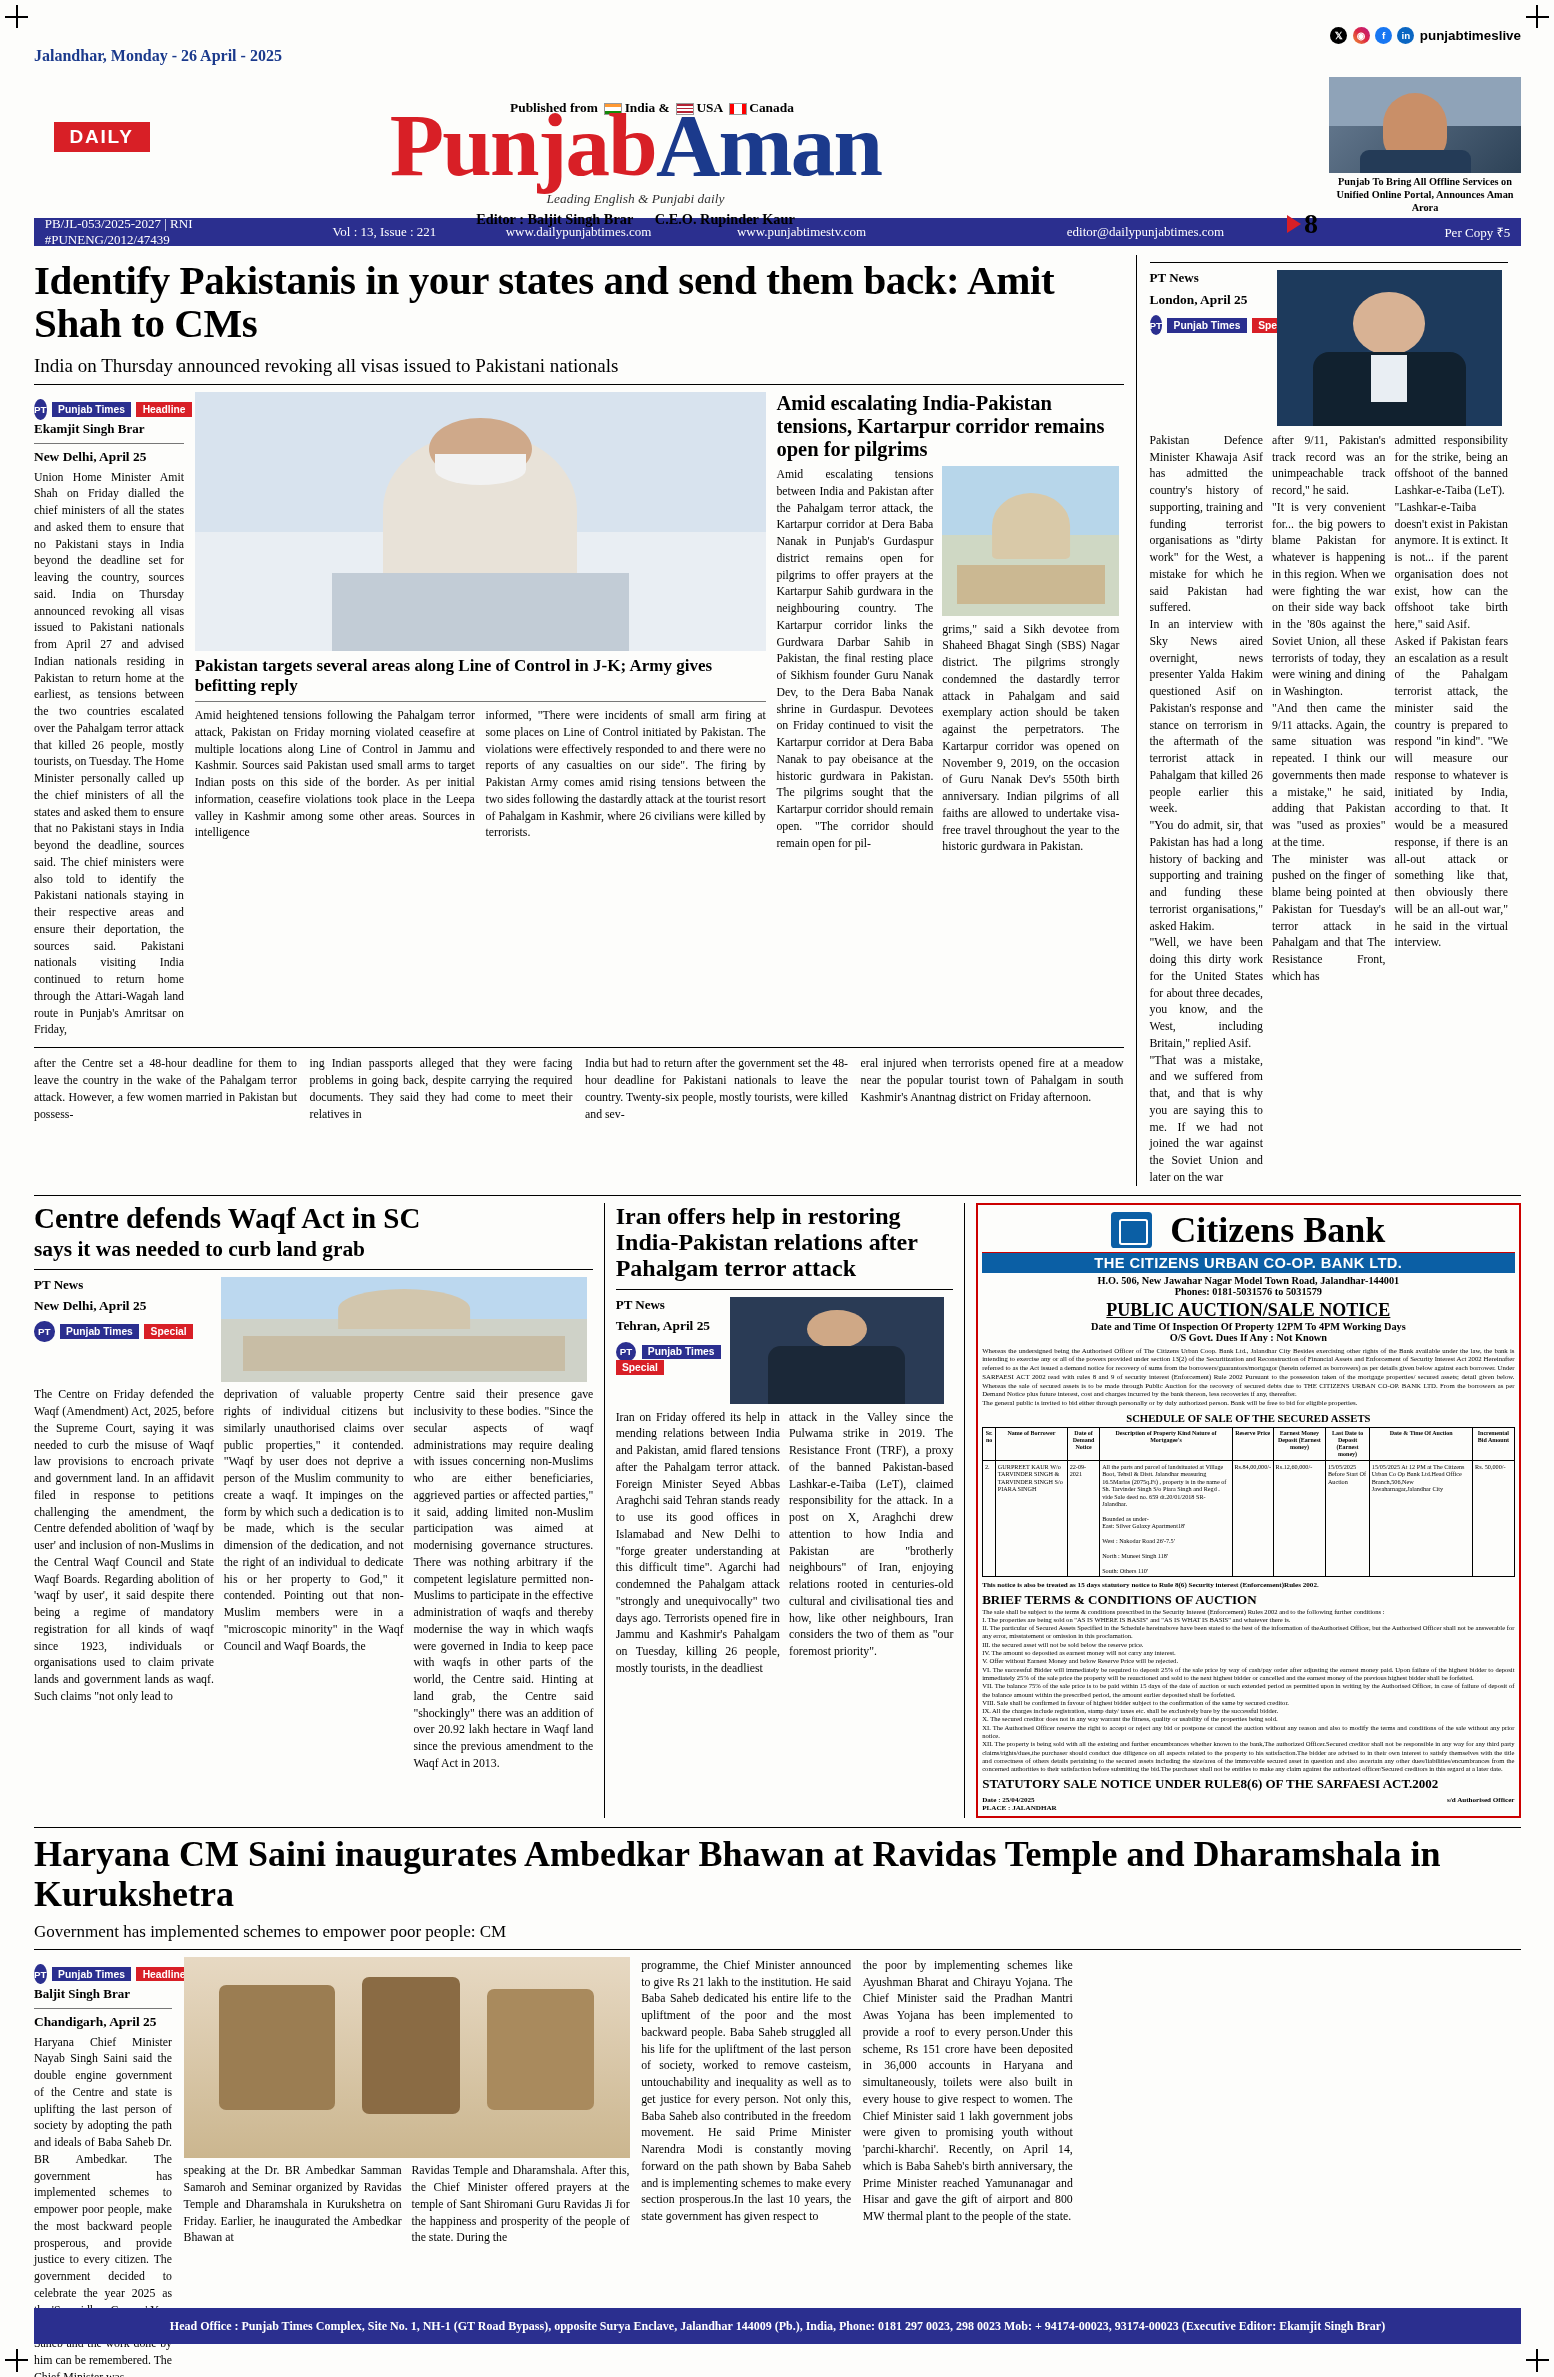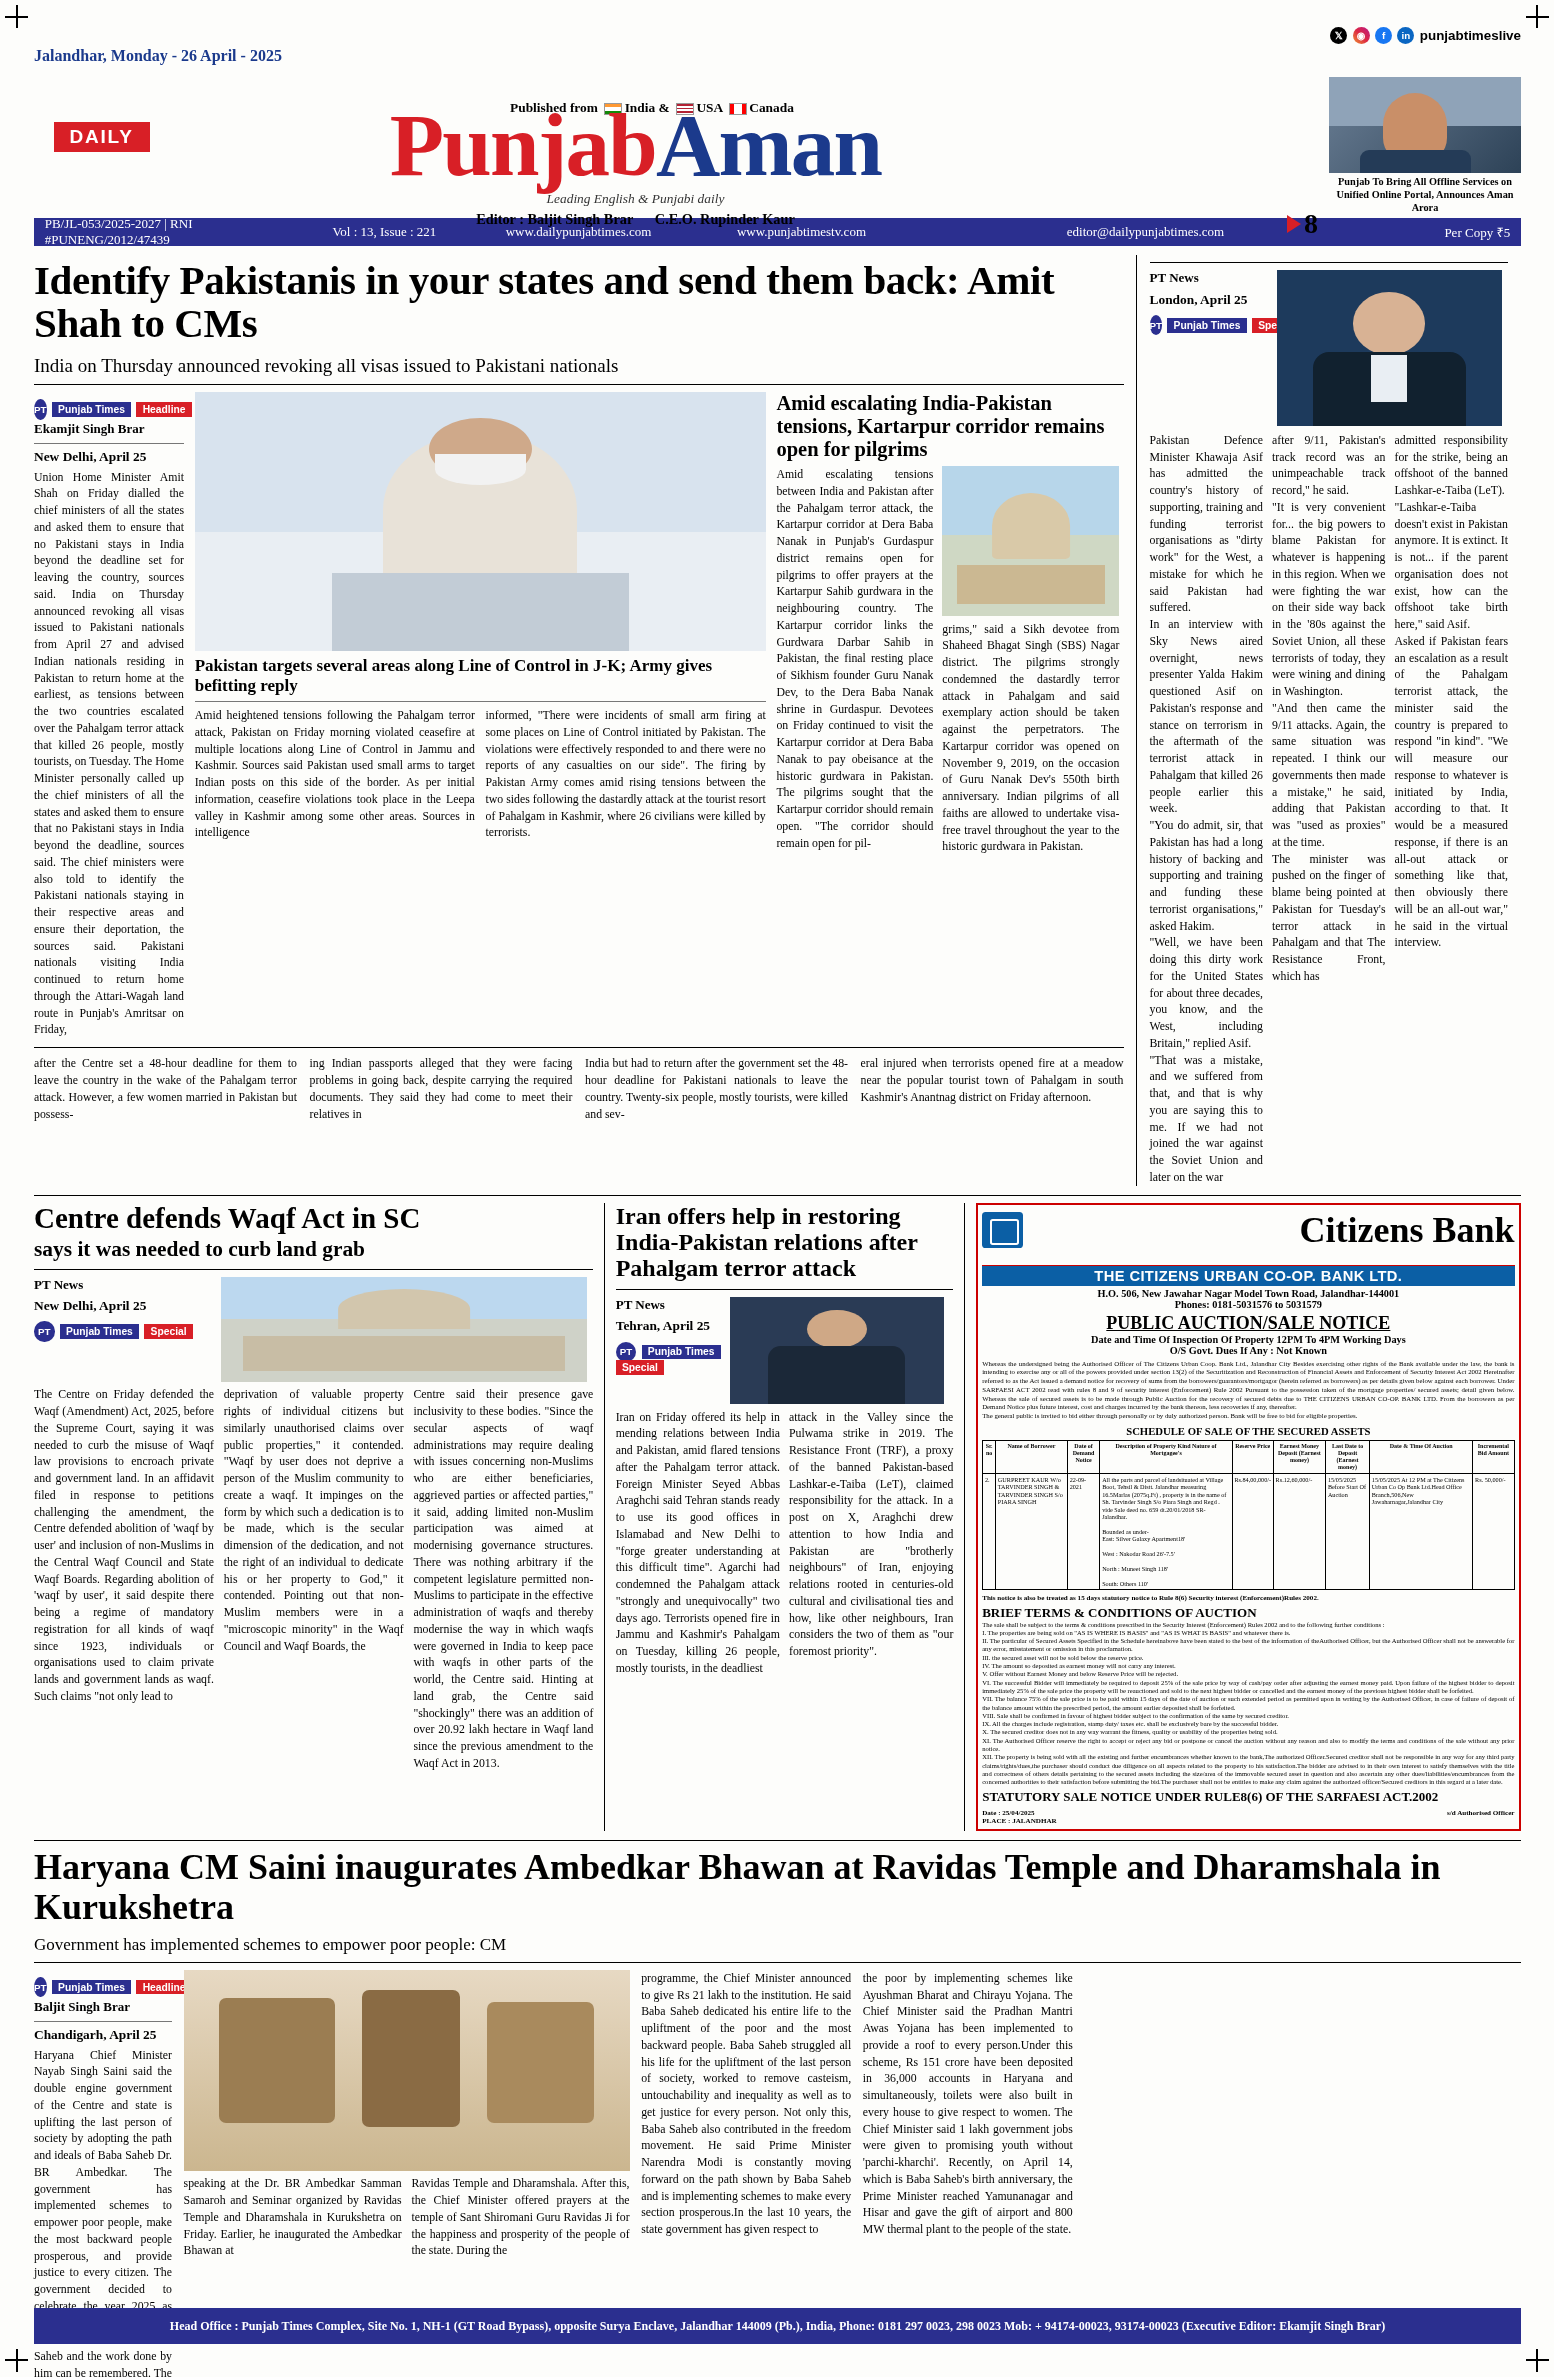--- a/index.html
+++ b/index.html
@@ -122,21 +122,21 @@
   .p-saini .m3 { position:absolute; left:68%; top:16%; width:24%; height:60%; background:#a98a5d; border-radius:7.1px; }
 
   
   .mid { display:flex; margin-top:9px; border-top:1.8px solid #000; padding-top:7.1px; }
   .mid-a { width:571px; padding-right:10.7px; border-right:1.1px solid #000; }
   .mid-b { width:360px; padding:0 10.7px; border-right:1.1px solid #000; }
   .mid-c { width:556px; padding-left:10.7px; }
 
   
   .ad { border:2.2px solid #c00; padding:4.5px; }
-  .ad-head { display:flex; align-items:center; justify-content:space-between; gap:18px; border-bottom:1.8px solid #c00; padding-bottom:14px; }
+  .ad-head { display:flex; align-items:center; justify-content:center; gap:18px; border-bottom:1.8px solid #c00; padding-bottom:1px; }
   .ad-logo { width:41px; height:36px; background:#0b5fa5; border-radius:3.6px; position:relative; }
   .ad-logo:after { content:""; position:absolute; left:8px; top:7.1px; width:25px; height:21.4px; border:2.7px solid #fff; border-radius:2.7px; }
   .ad-title { font-size:36px; font-weight:bold; font-family:"Liberation Serif",serif; }
   .ad-sub { background:#0b5fa5; color:#fff; text-align:center; font-size:14.7px; font-weight:bold; letter-spacing:0.4px; padding:1.8px 0; font-family:"Liberation Sans",sans-serif; }
   .ad-line { text-align:center; font-size:10.3px; font-weight:bold; }
   .ad-h2 { text-align:center; font-size:18px; font-weight:bold; text-decoration:underline; margin-top:2.7px; }
   .ad-h3 { text-align:center; font-size:10.3px; font-weight:bold; }
   .ad-body { font-size:6.8px; line-height:1.28; text-align:justify; margin-top:3.6px; }
   .ad-sched { text-align:center; font-weight:bold; font-size:10.7px; margin:4.5px 0 2.7px; }
   table.auction { width:100%; border-collapse:collapse; font-size:6.2px; }

